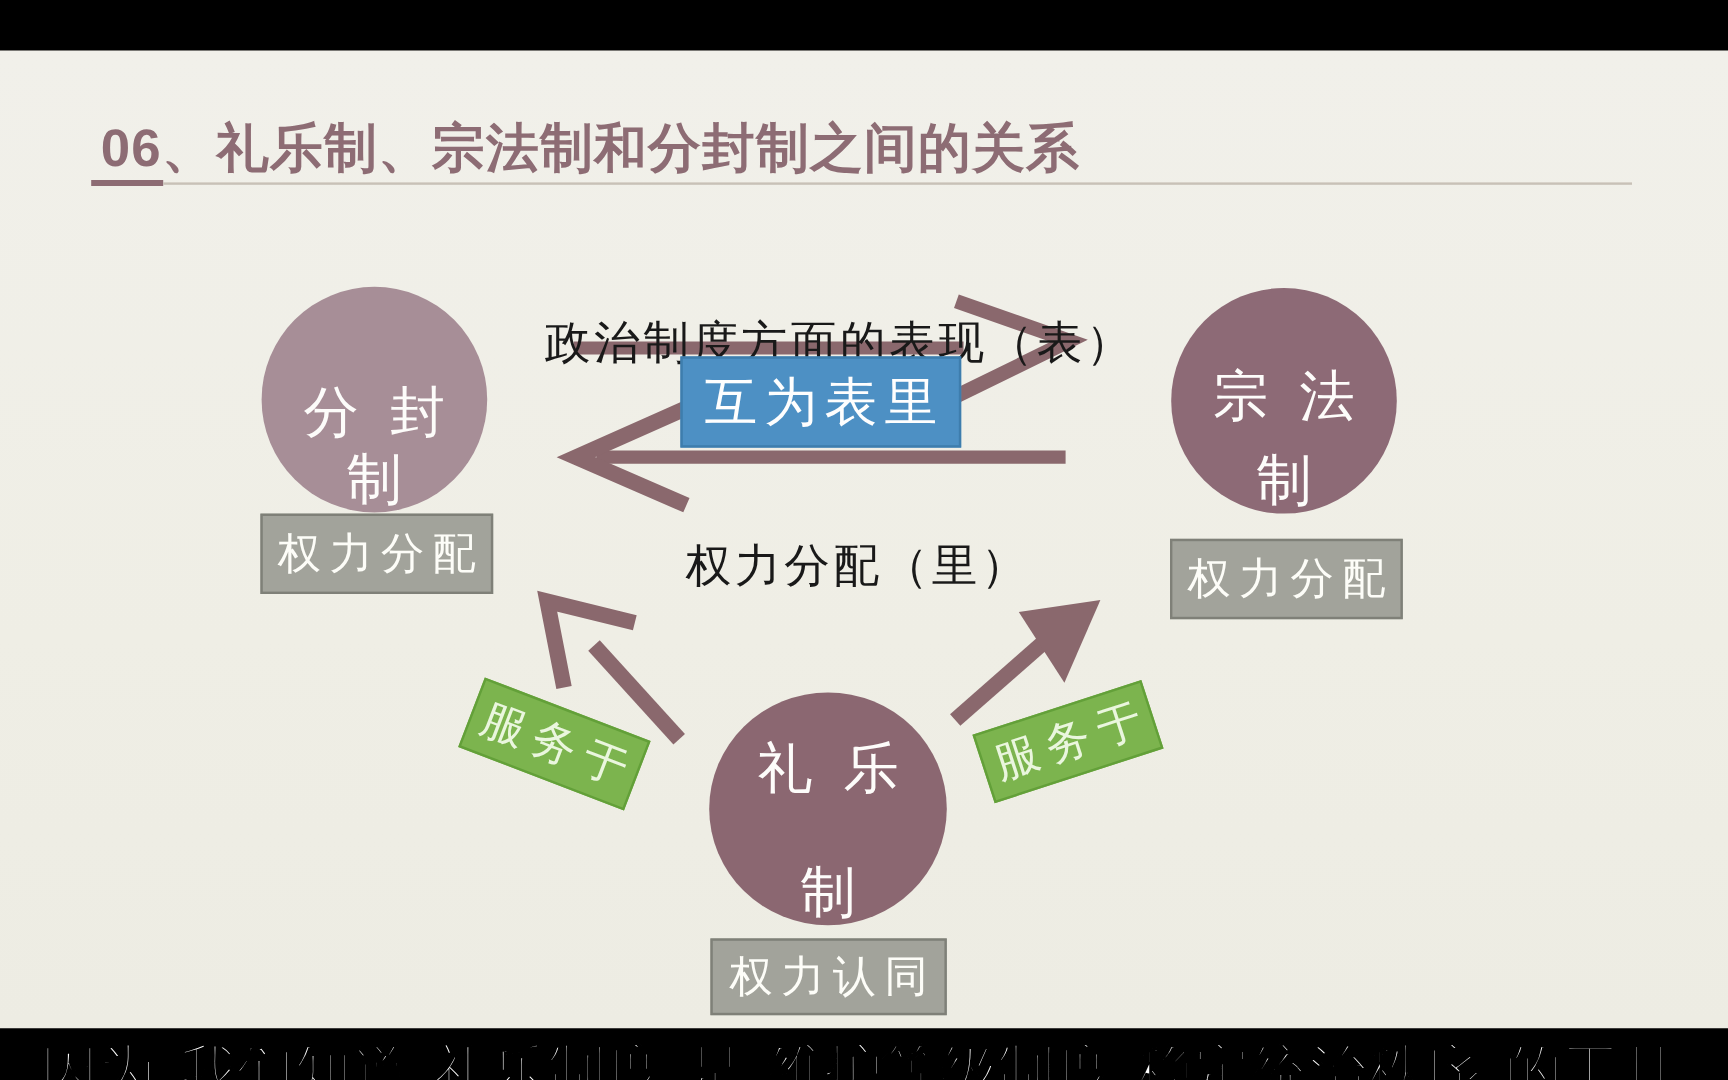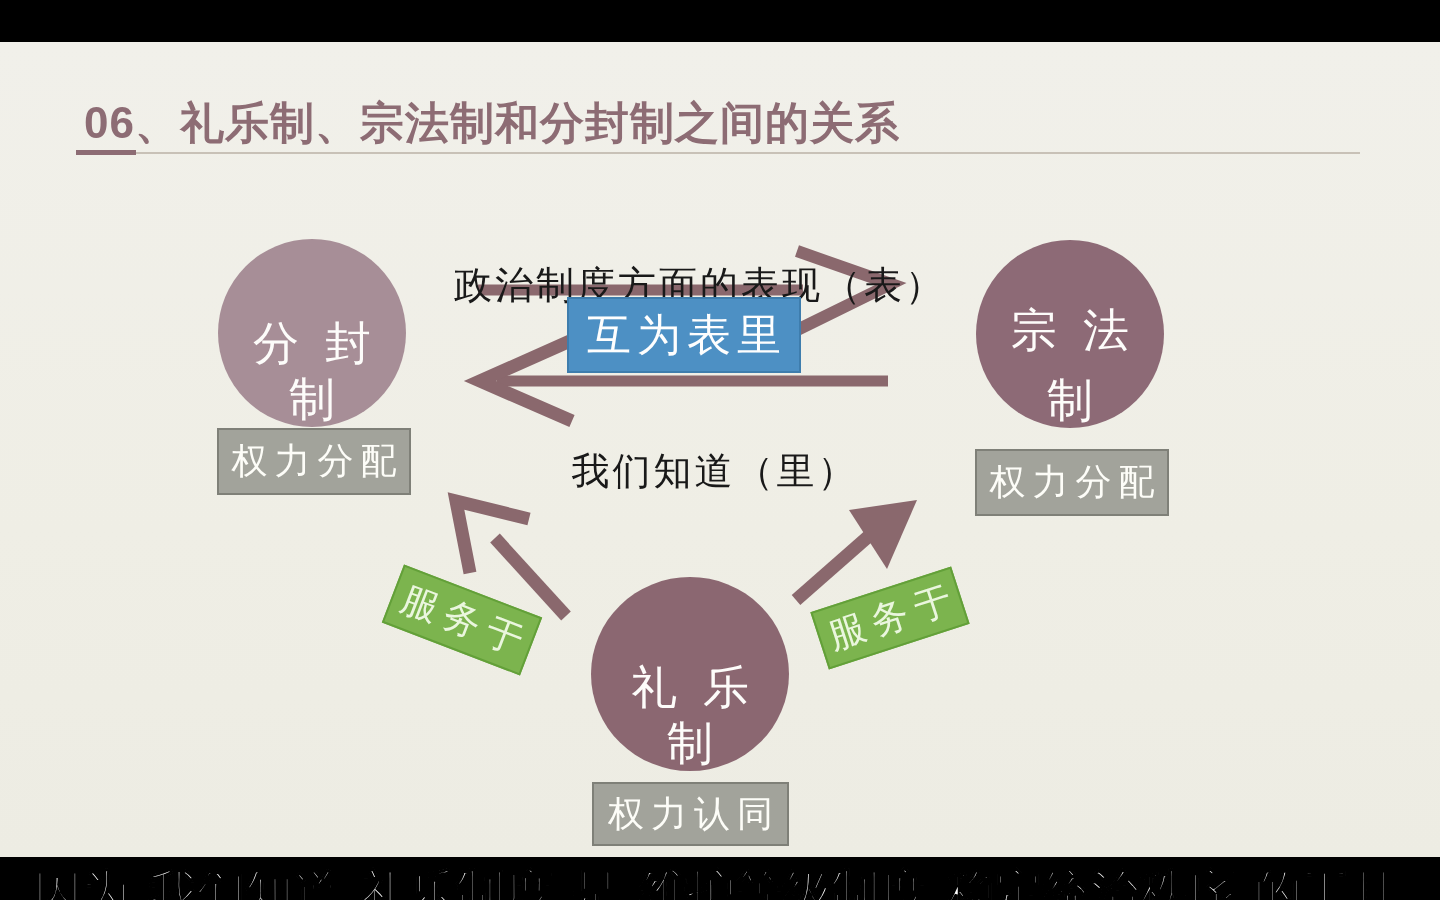--- a/index.html
+++ b/index.html
@@ -45,21 +45,21 @@
 
   .circle{
     position:absolute;border-radius:50%;
     display:flex;flex-direction:column;align-items:center;justify-content:flex-end;
     color:#fdfcfa;font-family:"DejaVu Serif",serif;line-height:1.22;
   }
   .circle .l1{font-size:46px;letter-spacing:26px;text-indent:26px;}
   .circle .l2{font-size:46px;}
   .circle.fenfeng{left:218px;top:239px;width:188px;height:188px;background:var(--circle-left,#a78e97);}
   .circle.zongfa{left:976px;top:240px;width:188px;height:188px;background:var(--circle-right,#8d6a76);gap:14px;}
-  .circle.liyue{left:591px;top:577px;width:198px;height:194px;background:var(--circle-bottom,#8b6771);}
+  .circle.liyue{left:591px;top:577px;width:198px;height:194px;background:var(--circle-bottom,#8b6771);gap:47px;}
 
   .gray-tag{
     position:absolute;box-sizing:border-box;
     background:var(--tag-gray,#a2a39b);border:2px solid var(--tag-gray-border,#7f8078);
     display:flex;align-items:center;justify-content:center;
     color:#fdfdf8;font-family:"DejaVu Serif",serif;font-size:36px;letter-spacing:7px;text-indent:7px;
   }
   .gray-tag.left{left:217px;top:428px;width:194px;height:67px;}
   .gray-tag.right{left:975px;top:449px;width:194px;height:67px;}
   .gray-tag.center{left:592px;top:782px;width:197px;height:64px;}
@@ -104,21 +104,21 @@
       <line class="arrow" x1="566" y1="616" x2="495" y2="538" stroke-width="13"></line>
       <polyline class="arrow" points="470,573 456,501 529,519" stroke-width="13"></polyline>
     </g>
     <g>
       <line class="arrow" x1="796" y1="600" x2="878" y2="528" stroke-width="13"></line>
       <polygon class="arrow-fill" points="917,500 849,510 887,569"></polygon>
     </g>
   </svg>
 
   <div class="handtext label-top">政治制度方面的表现（表）</div>
-  <div class="handtext label-bottom">我们知道（里）</div>
+  <div class="handtext label-bottom">权力分配（里）</div>
 
   <div class="relation">互为表里</div>
 
   <div class="circle fenfeng">
     <div class="l1">分封</div>
     <div class="l2">制</div>
   </div>
   <div class="circle zongfa">
     <div class="l1">宗法</div>
     <div class="l2">制</div>

